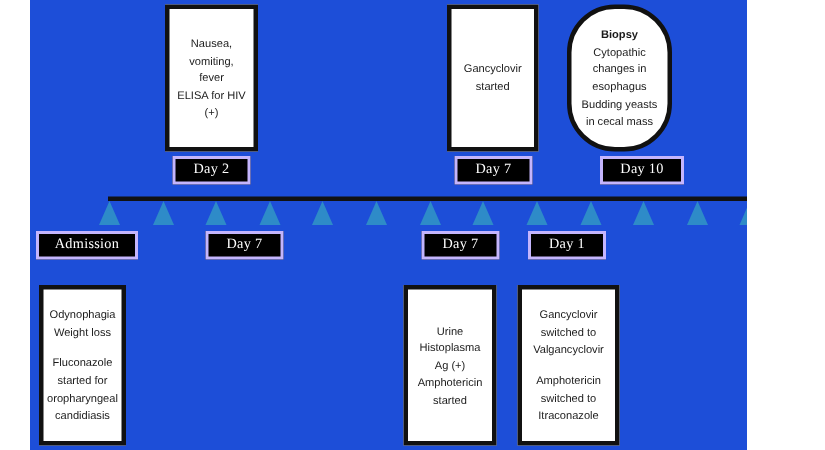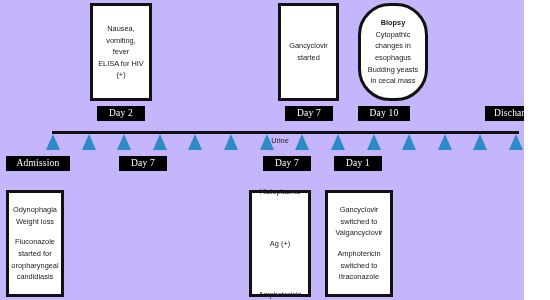--- a/index.html
+++ b/index.html
@@ -6,24 +6,25 @@
     margin: 0;
     padding: 0;
     background: #ffffff;
   }
   body {
     font-family: "Liberation Sans", sans-serif;
     -webkit-font-smoothing: antialiased;
   }
   #canvas {
     position: relative;
-    width: 524px;
+    width: 478px;
     height: 300px;
-    background: #c4b5fd;
+    background: #1d4ed8;
     overflow: hidden;
+    margin-left: 20px;
   }
 
   
   .event-box {
     position: absolute;
     box-sizing: border-box;
     background: #ffffff;
     border: 3px solid #111111;
     display: flex;
     flex-direction: column;
@@ -92,21 +93,21 @@
       <div class="event-line bold">Biopsy</div>
       <div class="event-line">Cytopathic</div>
       <div class="event-line">changes in</div>
       <div class="event-line">esophagus</div>
       <div class="event-line">Budding yeasts</div>
       <div class="event-line">in cecal mass</div>
     </div>
 
   <div class="day-tag" style="left:95px; top:104px; width:52px; height:19px;">Day 2</div>
   <div class="day-tag" style="left:283px; top:104px; width:52px; height:19px;">Day 7</div>
-  <div class="day-tag" style="left:356px; top:104px; width:56px; height:19px;">Day 10</div>
+  <div class="day-tag" style="left:380px; top:104px; width:56px; height:19px;">Day 10</div>
   <div class="day-tag" style="left:483px; top:104px; width:62px; height:19px;">Discharge</div>
 
   <div class="axis-line" style="left:52px; top:131px; width:467px; height:3px;"></div>
 
   <div id="ticks">
       <div class="tick" style="left: 46px; top: 134px; border-bottom: 16px solid rgb(46, 139, 200);"></div>
       <div class="tick" style="left: 81.6154px; top: 134px; border-bottom: 16px solid rgb(46, 139, 200);"></div>
       <div class="tick" style="left: 117.231px; top: 134px; border-bottom: 16px solid rgb(46, 139, 200);"></div>
       <div class="tick" style="left: 152.846px; top: 134px; border-bottom: 16px solid rgb(46, 139, 200);"></div>
       <div class="tick" style="left: 188.462px; top: 134px; border-bottom: 16px solid rgb(46, 139, 200);"></div>
@@ -128,21 +129,21 @@
 
   <div class="event-box" style="left:6px; top:190px; width:58px; height:107px;">
       <div class="event-line">Odynophagia</div>
       <div class="event-line">Weight loss</div>
       <div class="event-line spacer"></div>
       <div class="event-line">Fluconazole</div>
       <div class="event-line">started for</div>
       <div class="event-line">oropharyngeal</div>
       <div class="event-line">candidiasis</div>
     </div>
-  <div class="event-box" style="left:249px; top:190px; width:62px; height:107px;gap:40px;">
+  <div class="event-box" style="left:249px; top:190px; width:62px; height:107px;">
       <div class="event-line">Urine</div>
       <div class="event-line">Histoplasma</div>
       <div class="event-line">Ag (+)</div>
       <div class="event-line">Amphotericin</div>
       <div class="event-line">started</div>
     </div>
   <div class="event-box" style="left:325px; top:190px; width:68px; height:107px;">
       <div class="event-line">Gancyclovir</div>
       <div class="event-line">switched to</div>
       <div class="event-line">Valgancyclovir</div>

